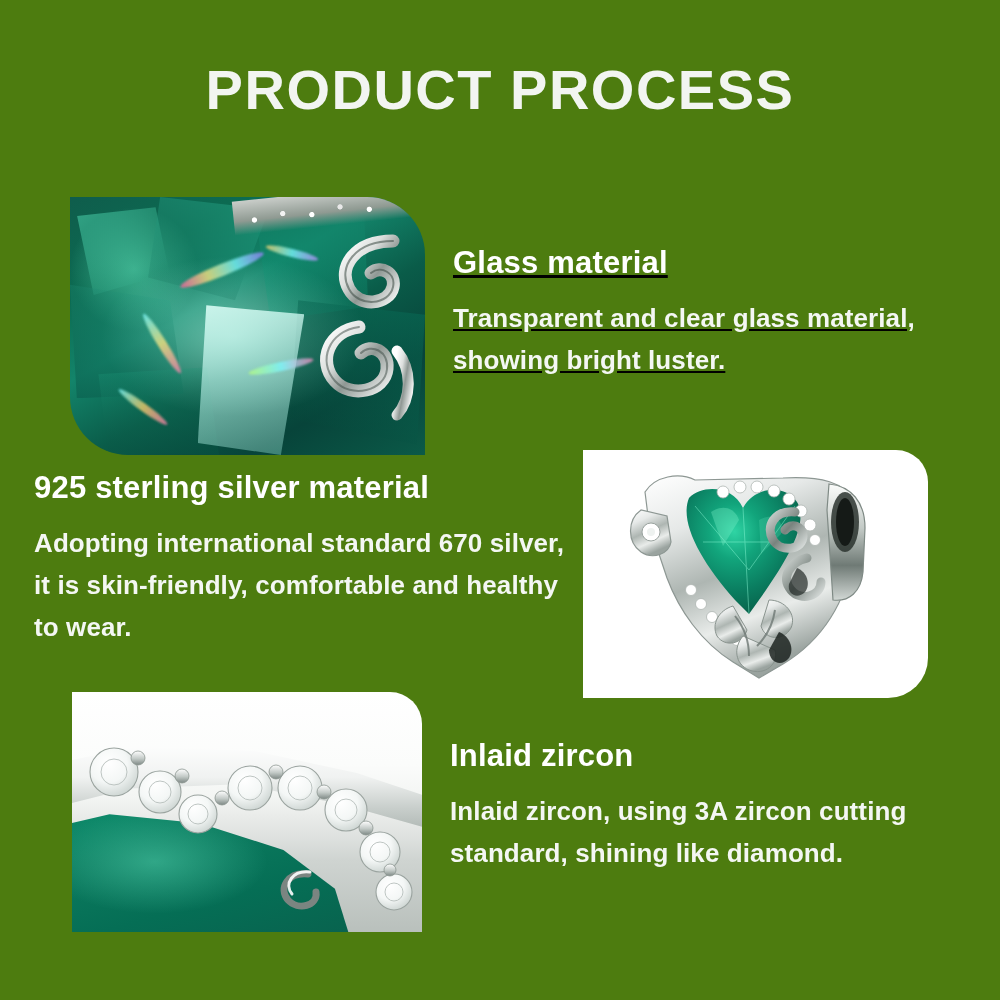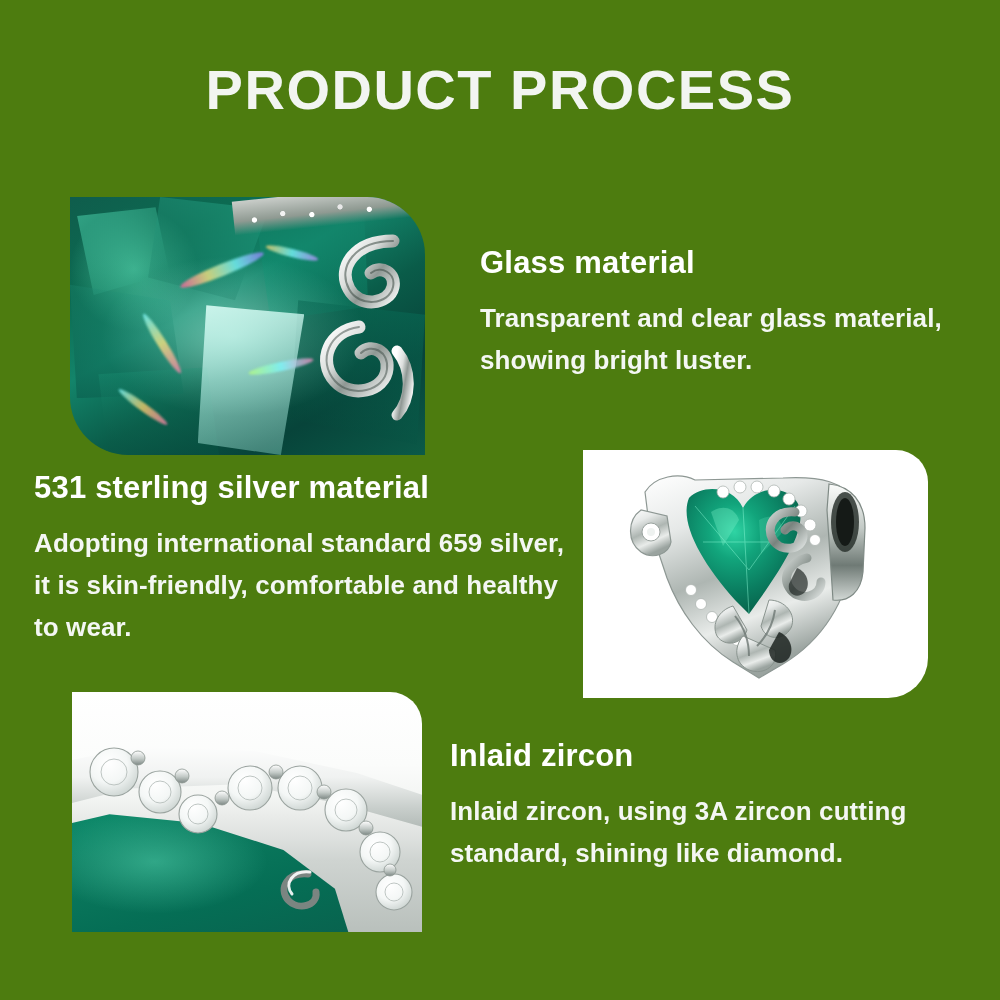--- a/index.html
+++ b/index.html
@@ -191,21 +191,21 @@
     letter-spacing: 0.2px;
   }
   .txt-body {
     color: #f4f7f3;
     font-size: 26px;
     font-weight: bold;
     line-height: 1.62;
     margin: 0;
     letter-spacing: 0.1px;
   }
-  #block-glass  { left: 480px; top: 245px; width: 480px; }
+  #block-glass  { left: 453px; top: 245px; width: 480px; text-decoration: underline; }
   #block-silver { left: 34px;  top: 470px; width: 545px; }
   #block-zircon { left: 450px; top: 738px; width: 520px; }
 </style>
 </head>
 <body>
 
 <div class="page">
 
   <div class="page-title">PRODUCT PROCESS</div>
 
@@ -395,22 +395,22 @@
       </g>
     </svg>
   </div>
 
   <div class="txt-block" id="block-glass">
     <p class="txt-head">Glass material</p>
     <p class="txt-body">Transparent and clear glass material, showing bright luster.</p>
   </div>
 
   <div class="txt-block" id="block-silver">
-    <p class="txt-head">531 sterling silver material</p>
-    <p class="txt-body">Adopting international standard 659 silver, it is skin-friendly, comfortable and healthy to wear.</p>
+    <p class="txt-head">925 sterling silver material</p>
+    <p class="txt-body">Adopting international standard 670 silver, it is skin-friendly, comfortable and healthy to wear.</p>
   </div>
 
   <div class="txt-block" id="block-zircon">
     <p class="txt-head">Inlaid zircon</p>
     <p class="txt-body">Inlaid zircon, using 3A zircon cutting standard, shining like diamond.</p>
   </div>
 
 </div>
 
 </body></html>

